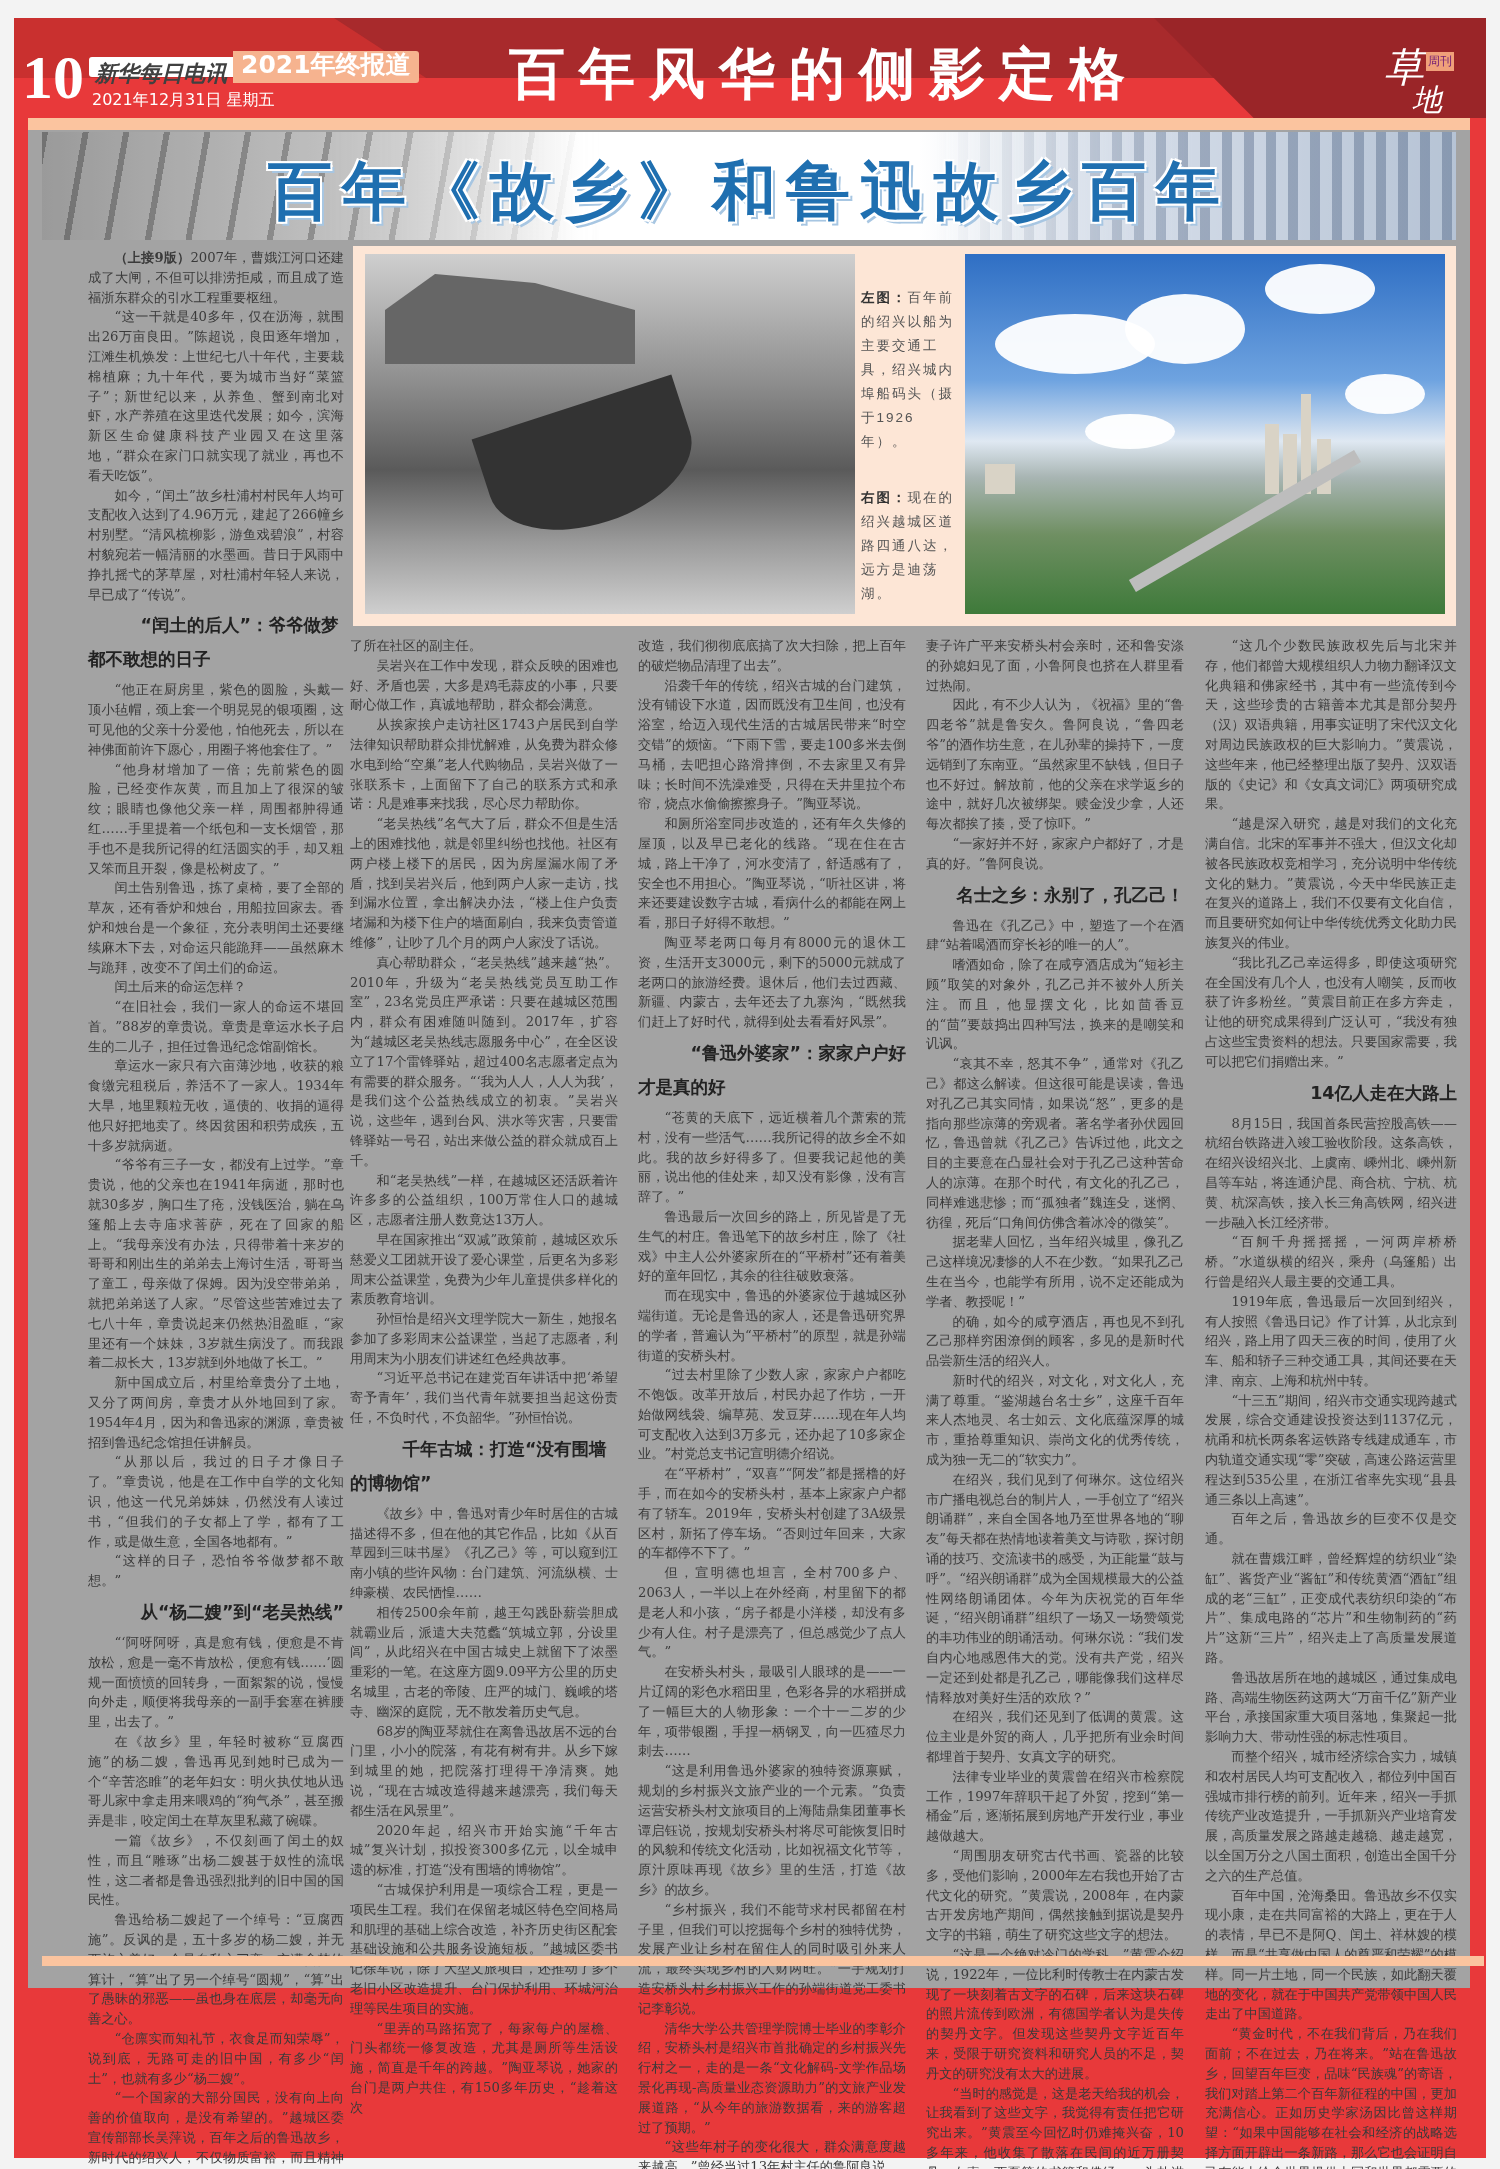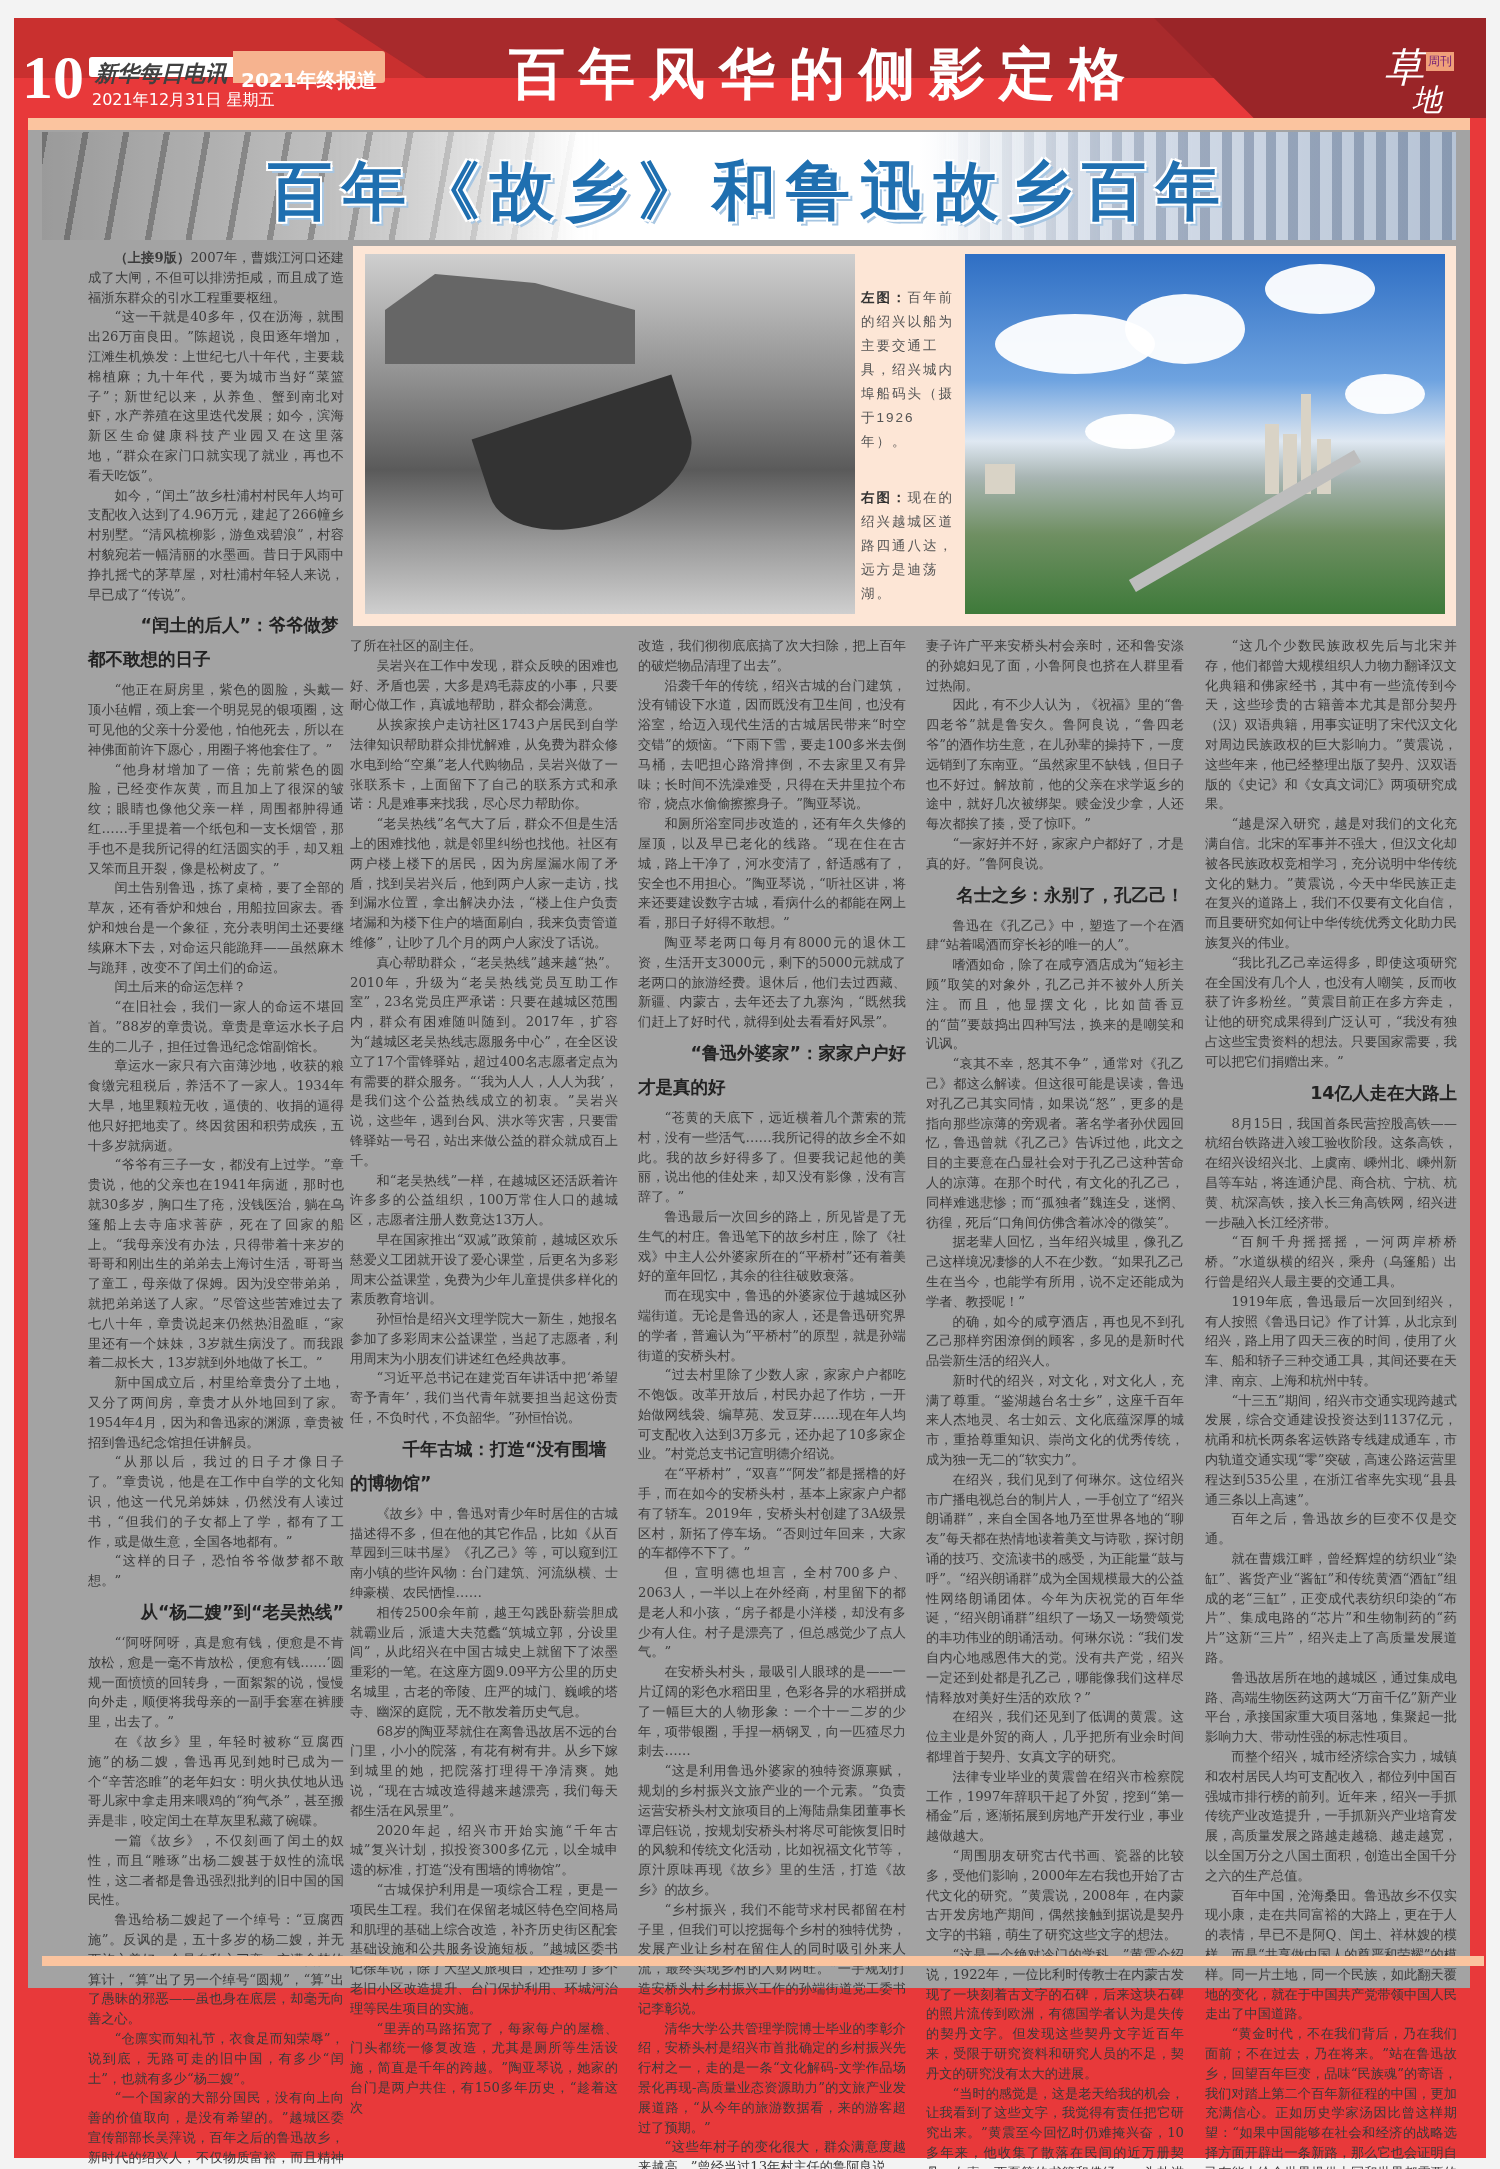--- a/index.html
+++ b/index.html
@@ -8,21 +8,21 @@
 .page{position:absolute;left:14px;top:18px;width:1472px;height:2140px;background:#e8393a}
 .inner{position:absolute;left:14px;top:100px;width:1442px;height:1870px;background:#a3a3a3}
 .peach-strip{position:absolute;left:0;top:0;width:100%;height:12px;background:#fbc49f}
 .header{position:absolute;left:0;top:0;width:1472px;height:100px;overflow:hidden;background:#e8393a}
 .header .band1{position:absolute;left:0;top:0;width:1472px;height:60px;background:#c9302f}
 .header .band2{position:absolute;left:320px;top:0;width:1152px;height:60px;background:#a82a2c;clip-path:polygon(0 0,100% 0,100% 100%,8% 100%)}
 .header .band3{position:absolute;left:1140px;top:0;width:332px;height:100px;background:#9a2528;clip-path:polygon(0 0,100% 0,100% 100%,30% 100%)}
 .page-num{position:absolute;left:8px;top:28px;font-family:"Liberation Serif",serif;font-weight:bold;font-size:62px;color:#fff;line-height:1}
 .masthead{position:absolute;left:75px;top:32px;height:34px;display:flex;align-items:center}
 .masthead .brand{background:#fff;color:#404040;font-weight:bold;font-size:22px;padding:2px 6px;height:20px;line-height:28px;border-radius:3px 0 0 3px;font-style:italic}
-.masthead .year{background:#f6b38f;color:#fff;font-weight:bold;font-size:20px;padding:15px 8px;height:32px;line-height:28px;border-radius:0 3px 3px 0;font-family:"DejaVu Sans",sans-serif}
+.masthead .year{background:#f6b38f;color:#fff;font-weight:bold;font-size:25px;padding:0 8px;height:32px;line-height:28px;border-radius:0 3px 3px 0;font-family:"DejaVu Sans",sans-serif}
 .date{position:absolute;left:78px;top:72px;color:#fff;font-size:16px;font-family:"DejaVu Sans",sans-serif}
 .section-title{position:absolute;left:400px;top:22px;width:820px;text-align:center;color:#fff;font-weight:bold;font-size:56px;letter-spacing:14px;font-family:"DejaVu Sans",sans-serif;line-height:1.2}
 .logo{position:absolute;left:1370px;top:22px;width:80px;height:80px}
 .logo .glyph{position:absolute;left:0;top:0;color:#fff;font-size:40px;font-style:italic;font-family:"DejaVu Serif",serif}
 .logo .glyph2{position:absolute;left:28px;top:40px;color:#fff;font-size:30px;font-style:italic}
 .logo .badge{position:absolute;left:42px;top:12px;background:#f0a07a;color:#701a75;font-size:12px;padding:1px 2px;font-weight:normal}
 .banner{position:absolute;left:14px;top:14px;width:1414px;height:108px;overflow:hidden;background:linear-gradient(90deg,#8f8f8f 0%,#bdbdbd 20%,#fff 38%,#fff 62%,#cfd9e6 78%,#9db0c7 100%)}
 .banner .old{position:absolute;left:0;top:0;width:560px;height:108px;background:repeating-linear-gradient(100deg,rgba(60,60,60,.35) 0 6px,rgba(200,200,200,.2) 6px 40px);-webkit-mask-image:linear-gradient(90deg,#000 50%,transparent);mask-image:linear-gradient(90deg,#000 50%,transparent)}
 .banner .city{position:absolute;right:0;top:0;width:520px;height:108px;background:repeating-linear-gradient(90deg,rgba(120,135,160,.55) 0 10px,rgba(220,225,235,.4) 10px 22px);-webkit-mask-image:linear-gradient(270deg,#000 50%,transparent);mask-image:linear-gradient(270deg,#000 50%,transparent)}
 .banner .btitle{position:absolute;left:0;top:16px;width:100%;text-align:center;font-size:64px;font-weight:bold;color:#1f6fb0;letter-spacing:10px;font-family:"DejaVu Sans",sans-serif;text-shadow:2px 2px 0 #fff,-2px -2px 0 #fff,2px -2px 0 #fff,-2px 2px 0 #fff,4px 4px 0 #a7c6e2}

